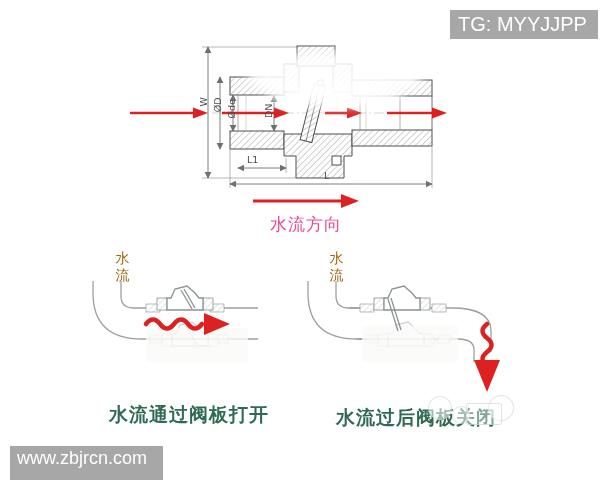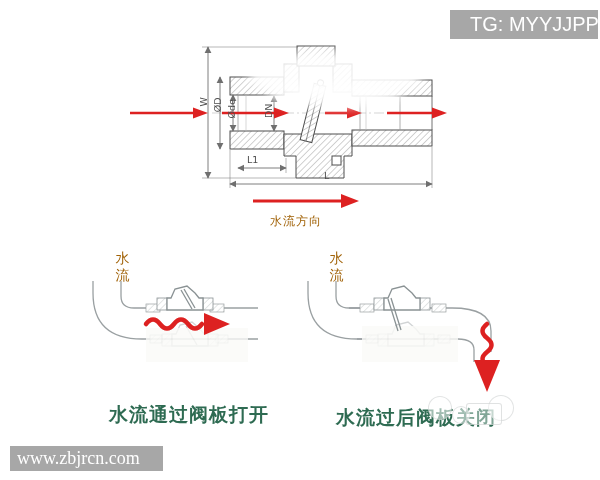--- a/index.html
+++ b/index.html
@@ -2,27 +2,27 @@
 <html><head>
 <meta charset="utf-8">
 <style>
   html,body{margin:0;padding:0;background:#fff;}
   .stage{position:relative;width:600px;height:480px;background:#ffffff;overflow:hidden;
          font-family:"DejaVu Sans","Liberation Sans",sans-serif;}
   svg{position:absolute;left:0;top:0;}
 
   .banner{position:absolute;background:#a7a7a7;color:#ffffff;box-sizing:border-box;
           font-family:"Liberation Sans","DejaVu Sans",sans-serif;white-space:nowrap;overflow:hidden;}
-  .banner.top{left:450px;top:10px;width:148px;height:29px;font-size:20px;line-height:29px;padding-left:20px;}
-  .banner.bottom{left:10px;top:446px;width:153px;height:25px;font-size:18px;line-height:25px;padding-left:7px;font-family:Liberation Serif, serif;}
+  .banner.top{left:450px;top:10px;width:148px;height:29px;font-size:20px;line-height:29px;padding-left:8px;}
+  .banner.bottom{left:10px;top:446px;width:153px;height:34px;font-size:18px;line-height:25px;padding-left:7px;}
 
   .dim{position:absolute;color:#4d4d4d;font-size:9.5px;line-height:1;}
   .dim.rot{width:28px;text-align:center;transform:rotate(-90deg);transform-origin:center;}
 
-  .flow-label{position:absolute;left:270px;top:213px;font-size:12px;letter-spacing:1px;color:#a16207;}
+  .flow-label{position:absolute;left:270px;top:213px;font-size:17px;letter-spacing:1px;color:#ec4899;}
 
   .vtext{position:absolute;width:17px;font-size:14px;line-height:1.2;color:#a16207;
          word-break:break-all;text-align:center;}
   .vtext.left{left:114px;top:250px;}
   .vtext.right{left:328px;top:250px;}
 
   .caption{position:absolute;color:#2e6b52;font-weight:bold;font-size:19px;letter-spacing:1px;white-space:nowrap;}
   .caption.left{left:109px;top:402px;}
   .caption.right{left:336px;top:405px;}
 

